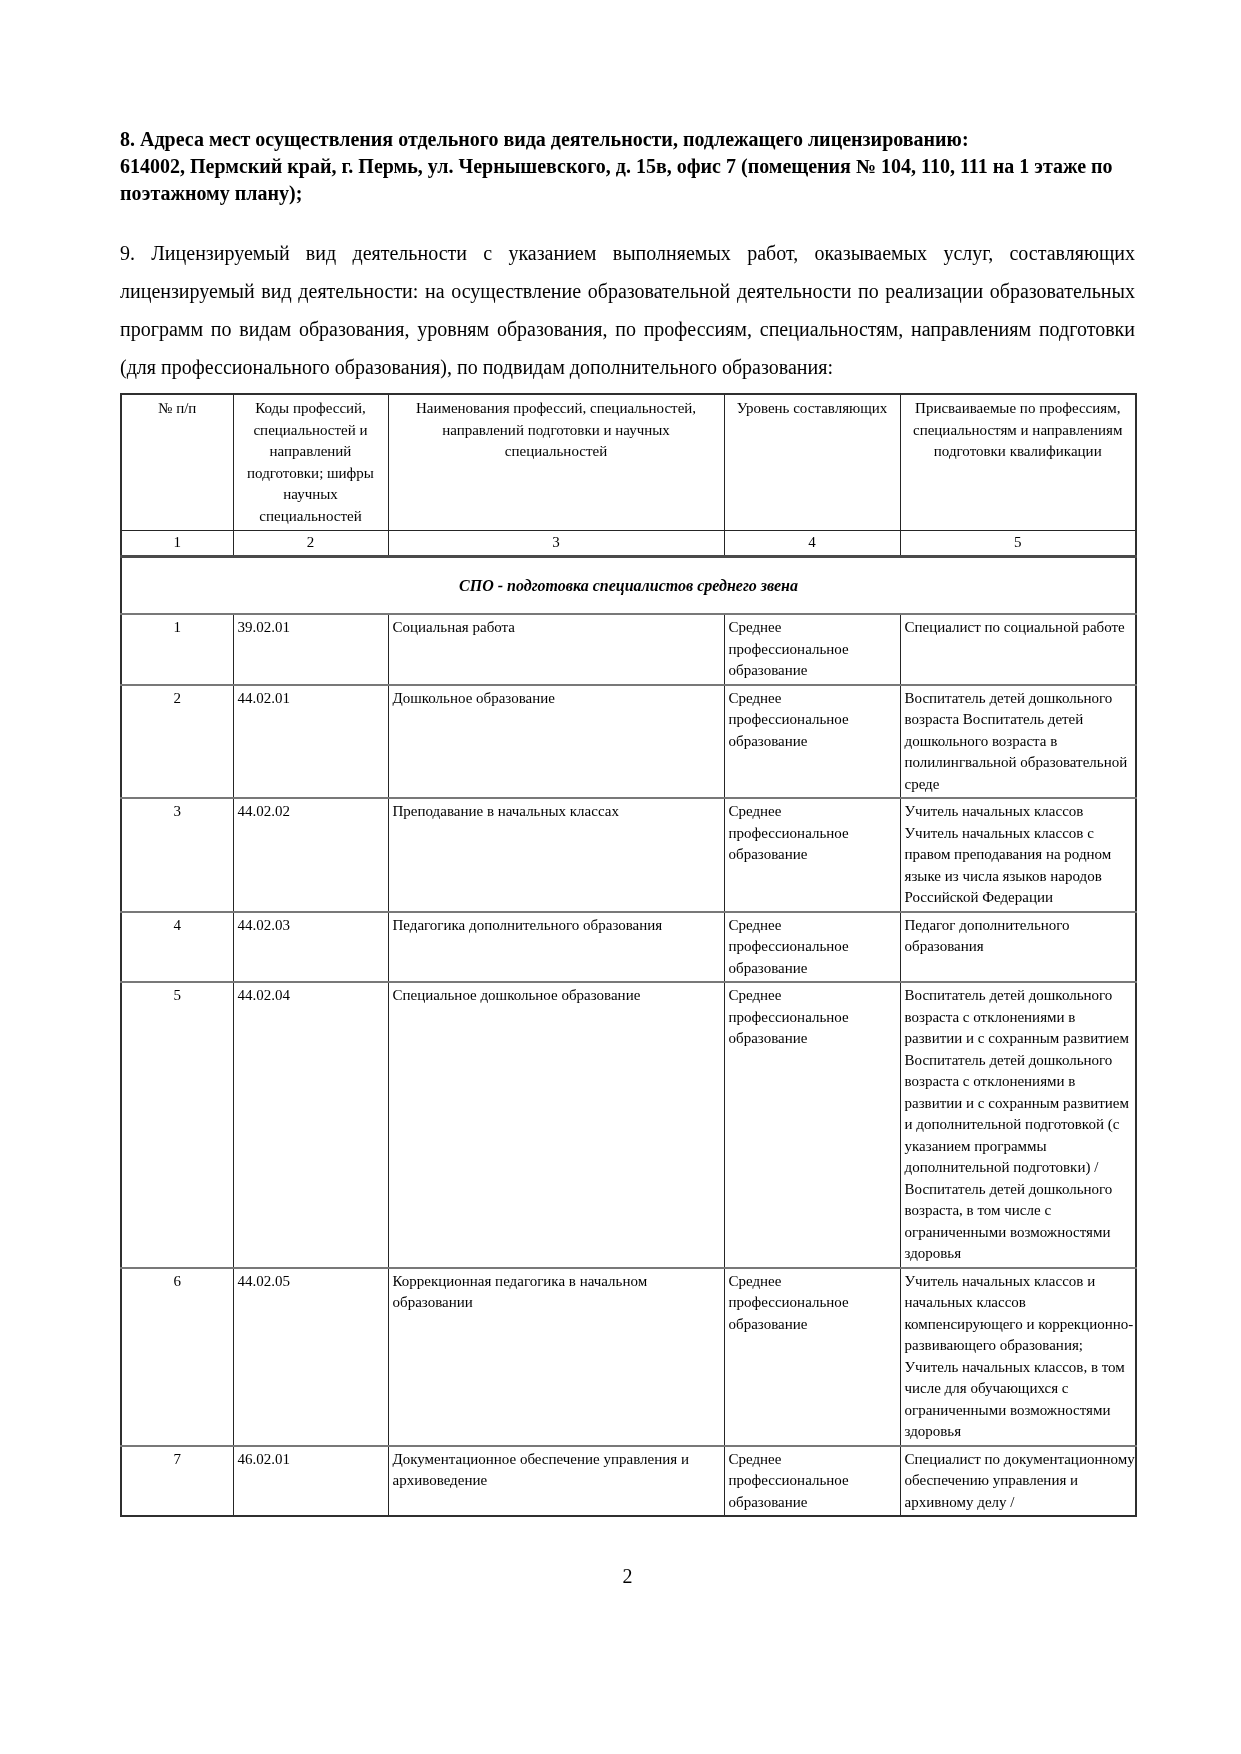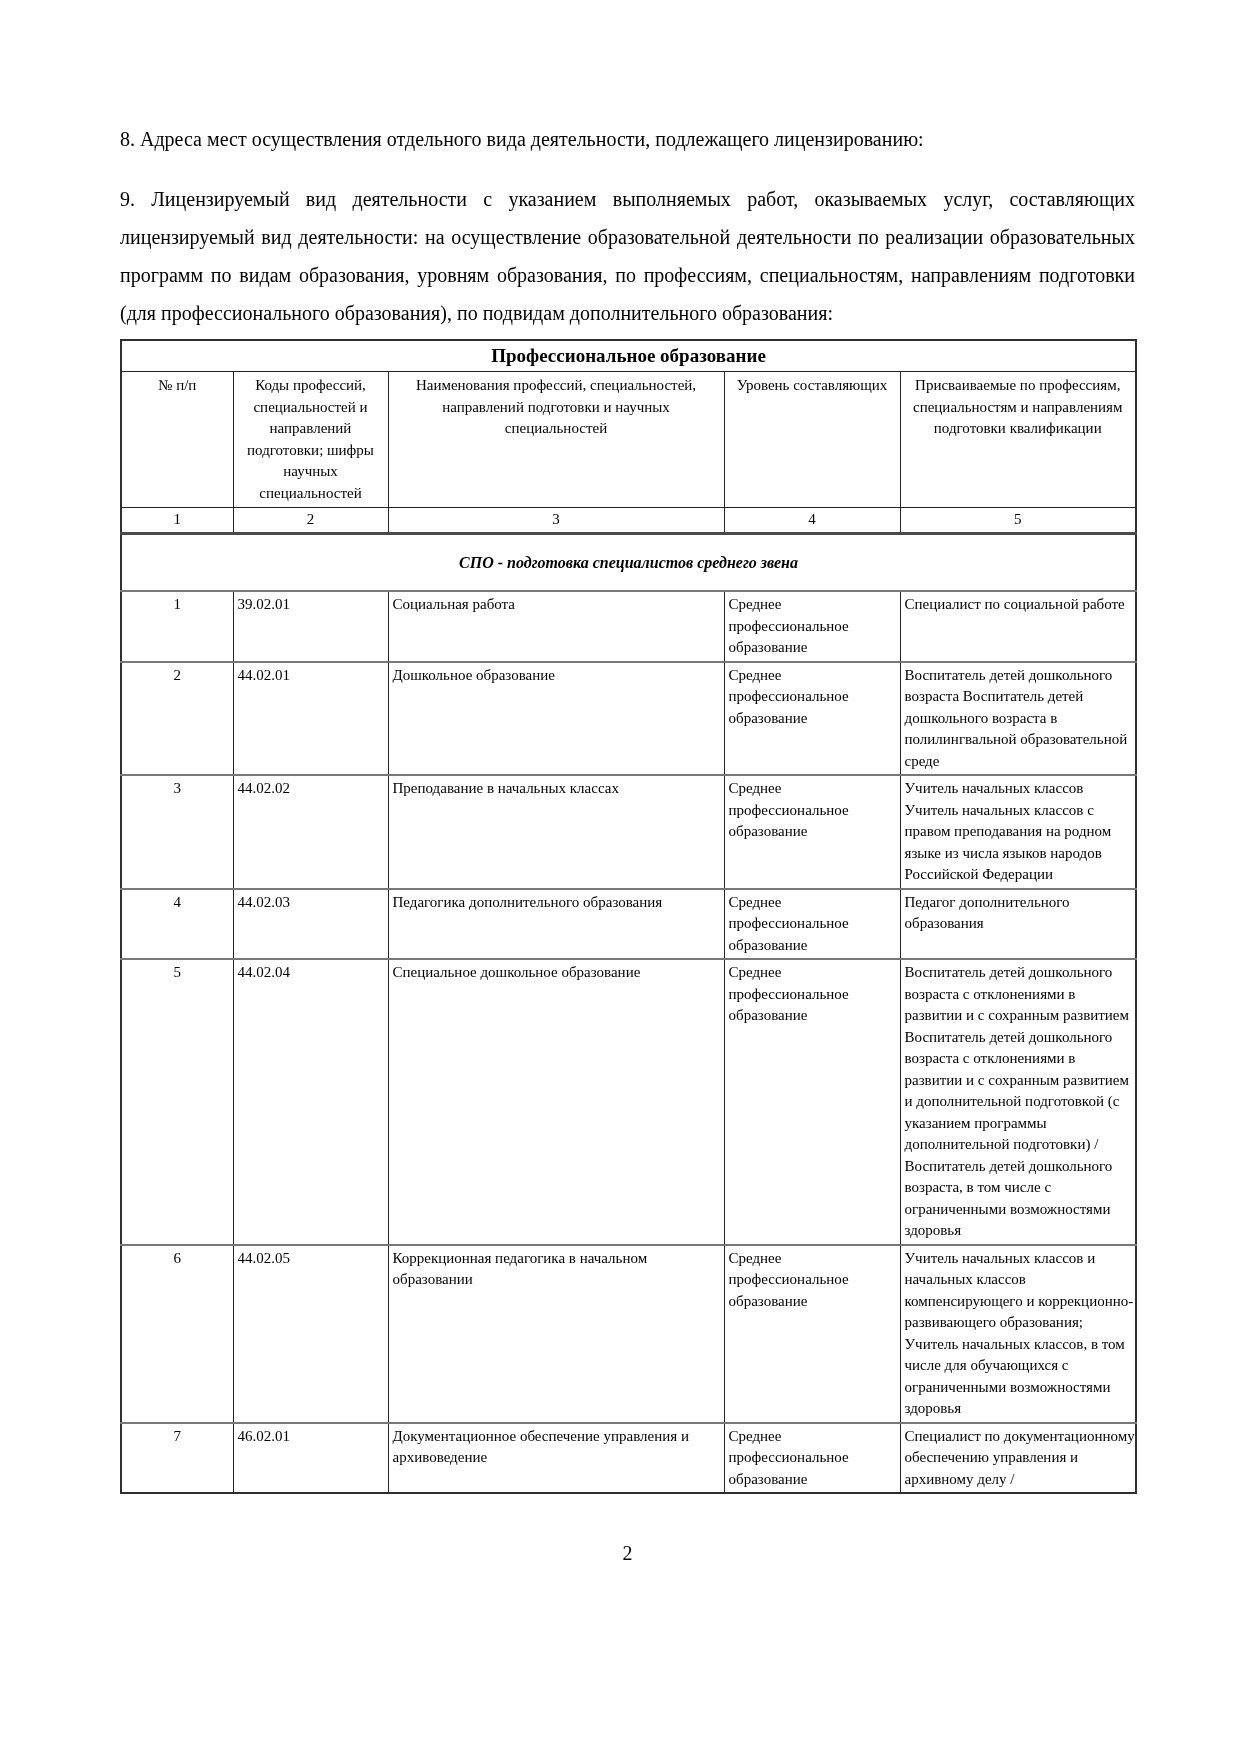--- a/index.html
+++ b/index.html
@@ -17,20 +17,21 @@
     box-sizing: border-box;
     padding: 126px 106px 0 120px;
     overflow: hidden;
   }
   .para8 {
     font-size: 20px;
     line-height: 27px;
   }
   .para8 .p-line {
     display: block;
+    font-weight: bold;
   }
   .para9 {
     font-size: 20px;
     line-height: 38px;
     text-align: justify;
     margin: 27px 0 7px 0;
   }
   table.license-table {
     border-collapse: collapse;
     table-layout: fixed;
@@ -88,36 +89,34 @@
     width: 1015px;
   }
 </style>
 </head>
 <body>
 
 <div class="page">
 
   <div class="para8">
     <span class="p-line">8. Адреса мест осуществления отдельного вида деятельности, подлежащего лицензированию:</span>
+    <span class="p-line">614002, Пермский край, г. Пермь, ул. Чернышевского, д. 15в, офис 7 (помещения № 104, 110, 111 на 1 этаже по поэтажному плану);</span>
   </div>
 
   <div class="para9">9. Лицензируемый вид деятельности с указанием выполняемых работ, оказываемых услуг, составляющих лицензируемый вид деятельности: на осуществление образовательной деятельности по реализации образовательных программ по видам образования, уровням образования, по профессиям, специальностям, направлениям подготовки (для профессионального образования), по подвидам дополнительного образования:</div>
 
   <table class="license-table">
     <colgroup>
       <col style="width:112px">
       <col style="width:155px">
       <col style="width:336px">
       <col style="width:176px">
       <col style="width:236px">
     </colgroup>
     <tbody>
-      <tr class="title-row">
-        <td colspan="5">Профессиональное образование</td>
-      </tr>
       <tr class="header-row">
         <th>№ п/п</th>
         <th>Коды профессий, специальностей и направлений подготовки; шифры научных специальностей</th>
         <th>Наименования профессий, специальностей, направлений подготовки и научных специальностей</th>
         <th>Уровень составляющих</th>
         <th>Присваиваемые по профессиям, специальностям и направлениям подготовки квалификации</th>
       </tr>
       <tr class="colnum-row">
         <td>1</td>
         <td>2</td>

